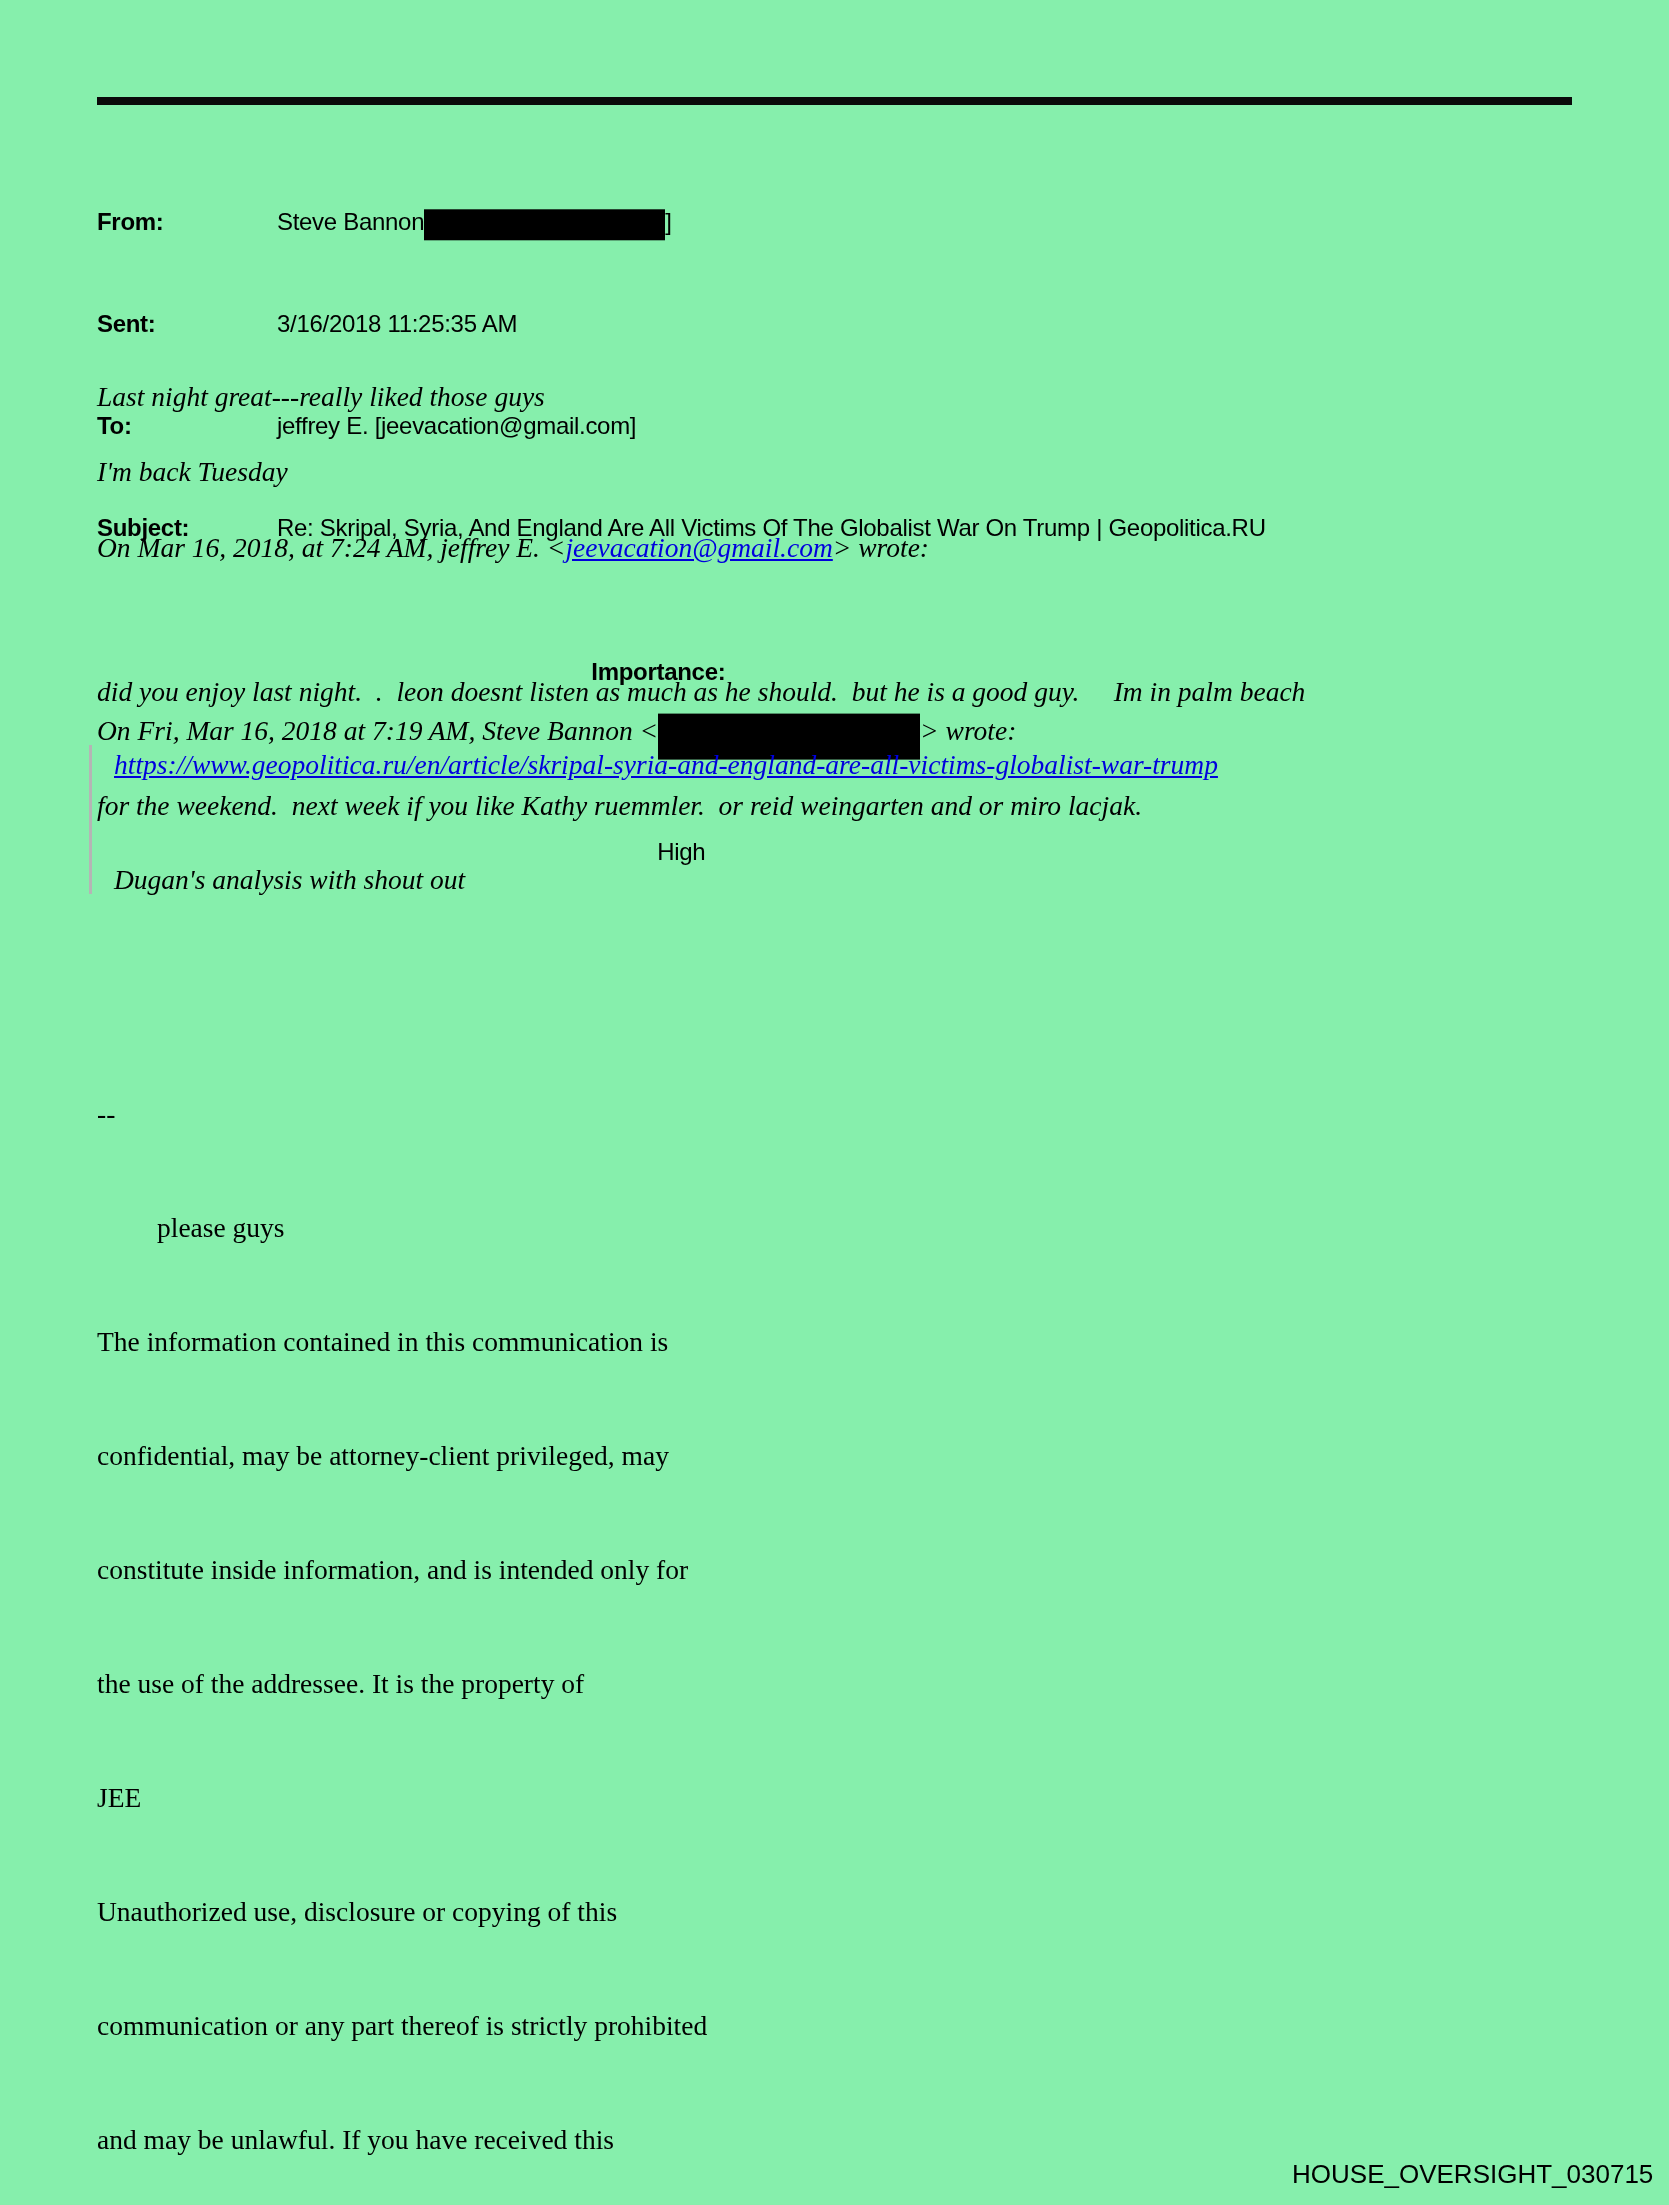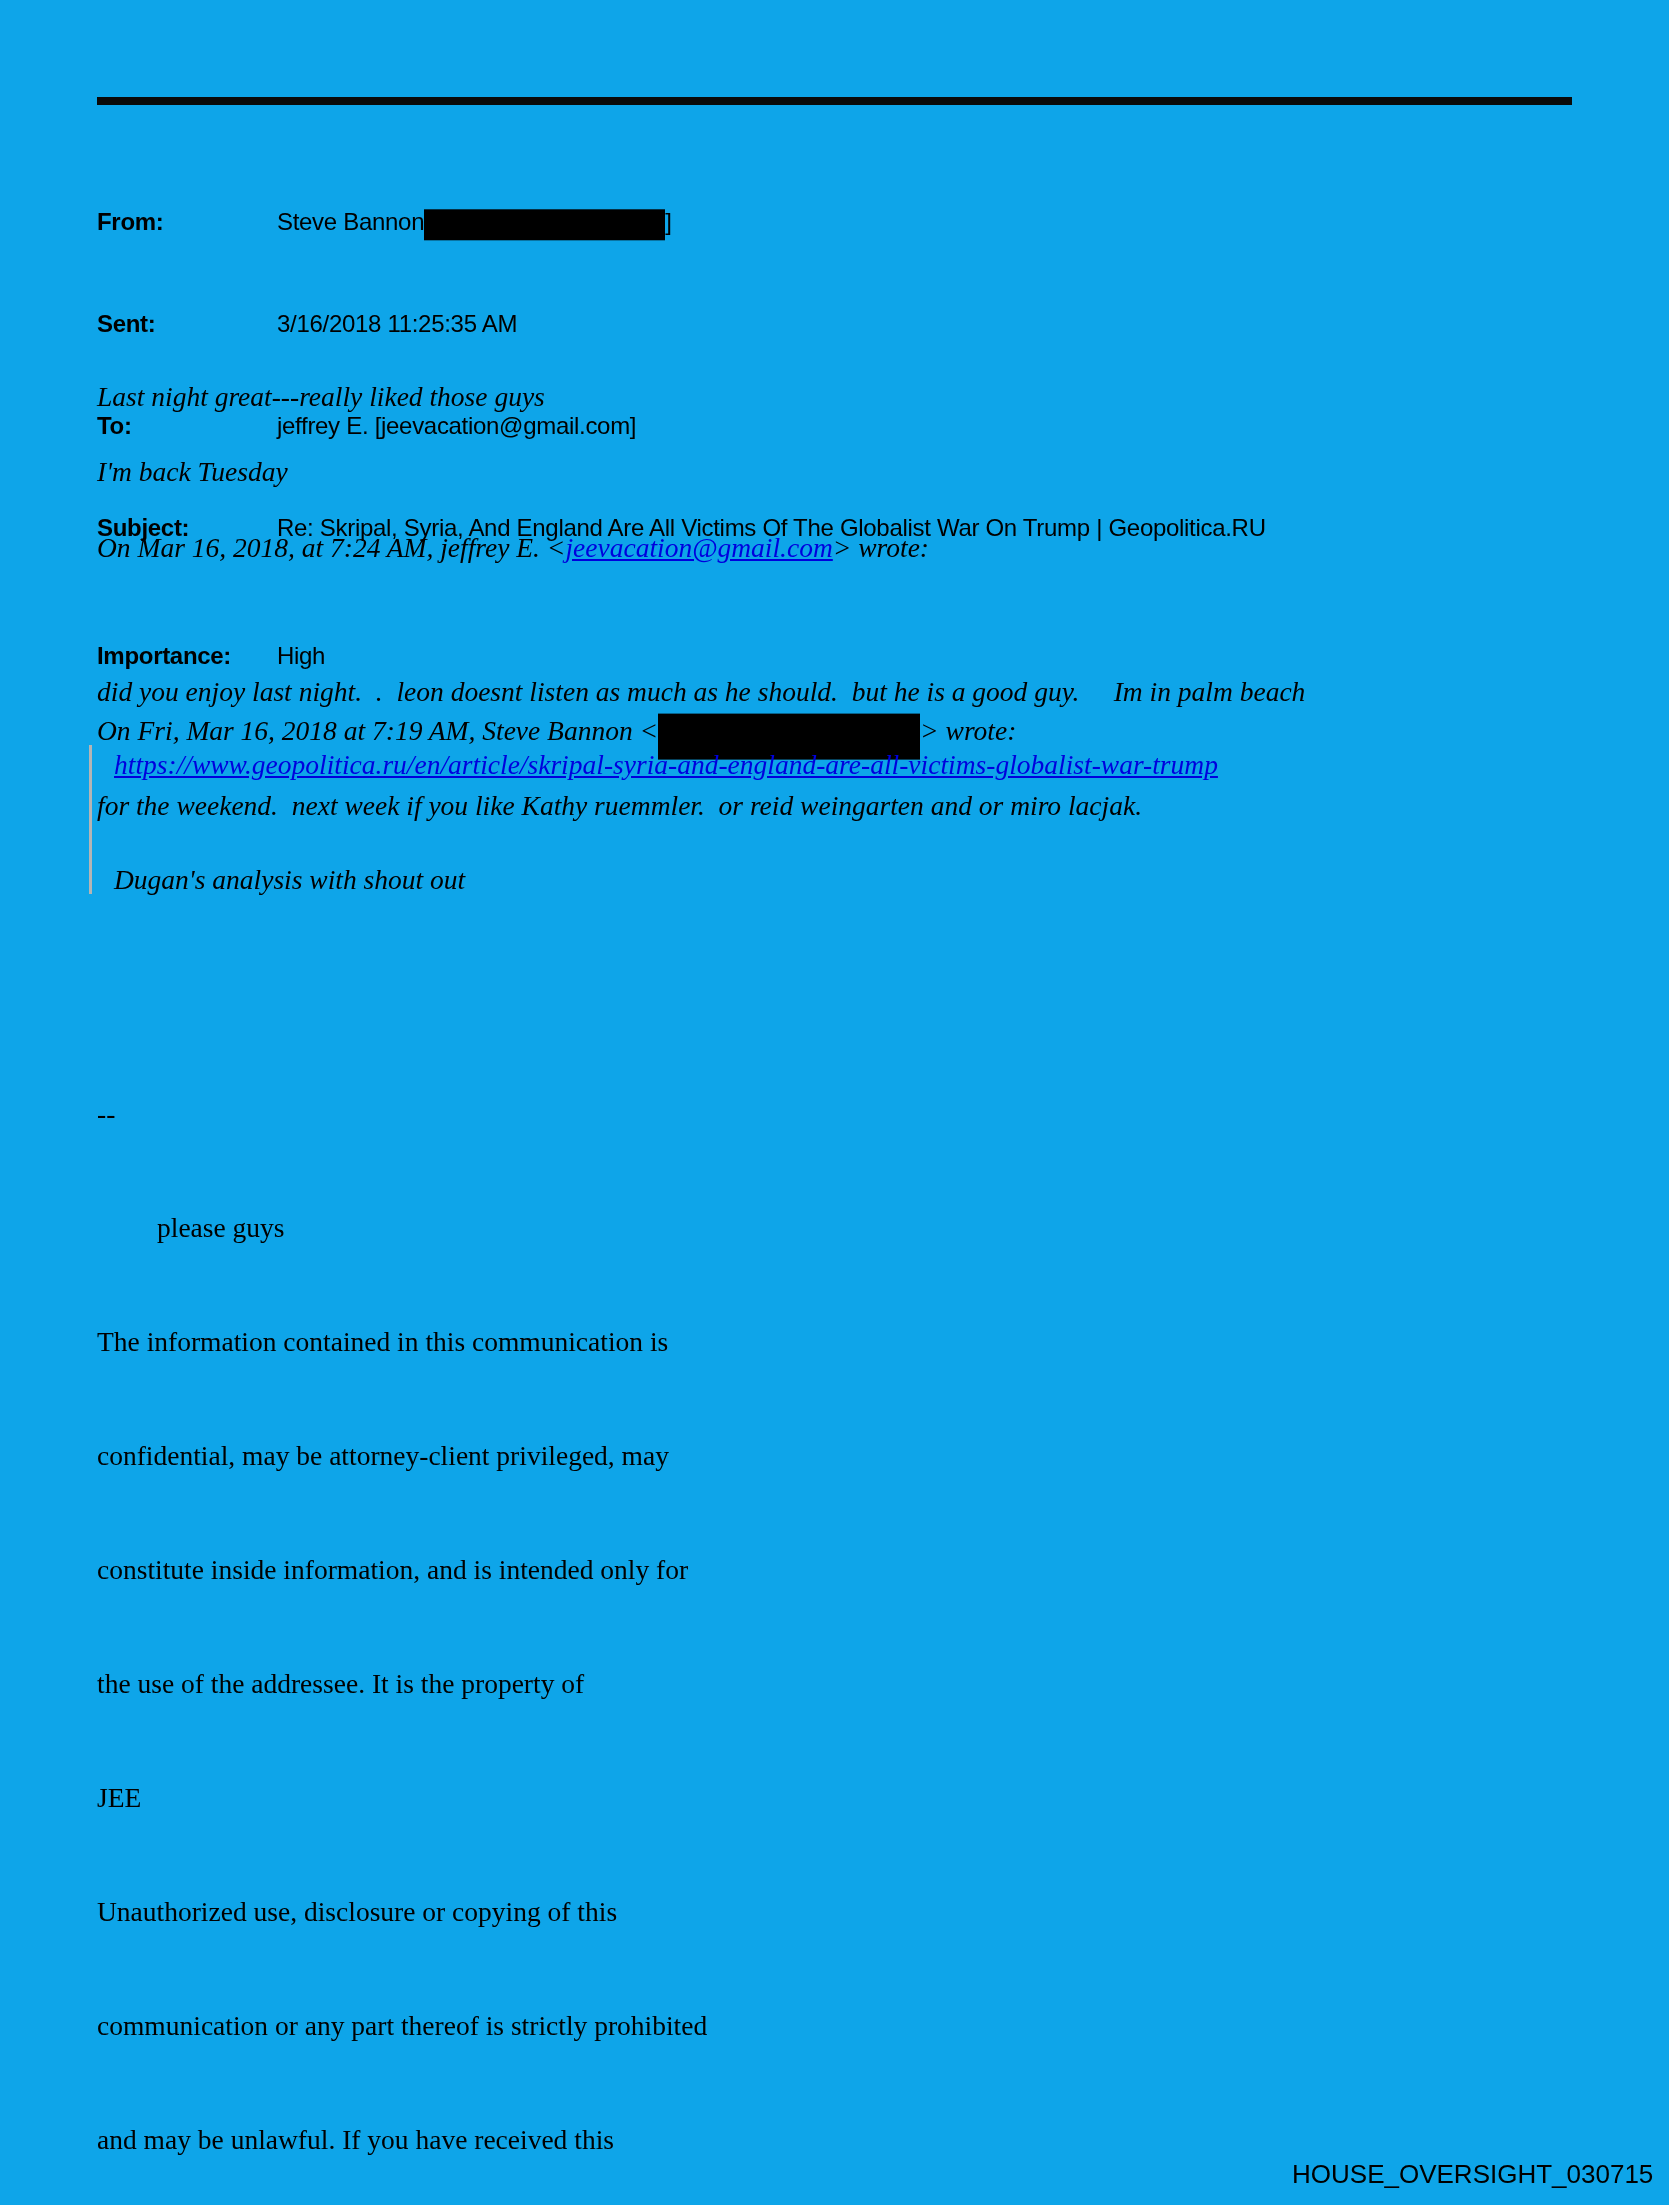--- a/index.html
+++ b/index.html
@@ -1,20 +1,20 @@
 <!DOCTYPE html>
 <html style="font-size:10.5px"><head>
 <meta charset="utf-8">
 <style>
   html, body { margin: 0; padding: 0; background: #ffffff; }
   .page {
     position: relative;
     width: 1669px;
     height: 2205px;
-    background: #0ea5e9;
+    background: #86efac;
     overflow: hidden;
     font-family: "Liberation Serif", serif;
     color: #000000;
   }
   .topbar {
     position: absolute;
     left: 97px; top: 97px;
     width: 1475px; height: 7.9px;
     background: #0a0a0a;
   }
@@ -22,21 +22,21 @@
   .hdr {
     position: absolute;
     left: 97px; top: 137px;
     font-family: "Liberation Sans", sans-serif;
     font-size: 24px;
     letter-spacing: -0.3px;
     line-height: 34px;
     white-space: pre-wrap;
   }
   .hdr-row { display: flex; height: 34px; align-items: center; }
-  .hdr-row.importance { margin-top: 26px; }
+  .hdr-row.importance { margin-top: 42px; flex-direction: column; }
   .hdr-label { font-weight: 700; width: 180px; flex: 0 0 180px; }
   .hdr-value { white-space: pre-wrap; }
   .redact-1 {
     display: inline-block;
     width: 241px; height: 31px;
     background: #000000;
     vertical-align: middle;
     transform: translateY(1.3px);
   }
   .redact-2 {

